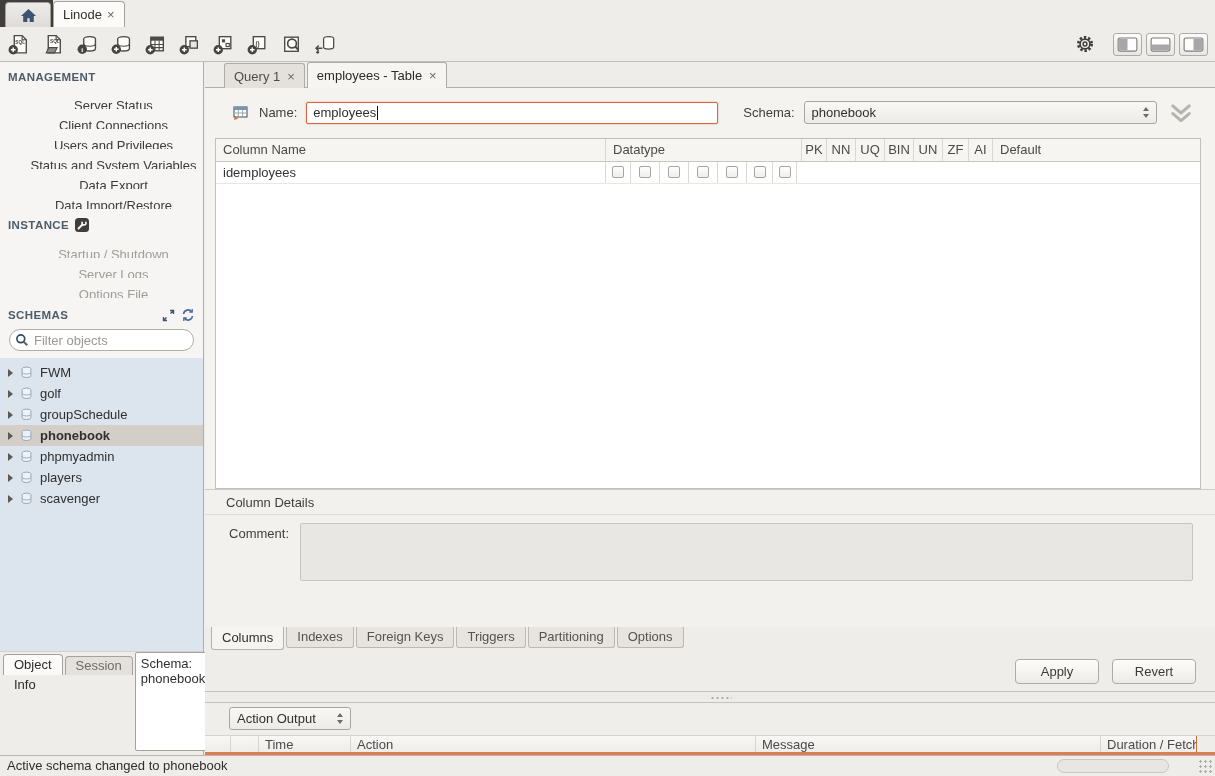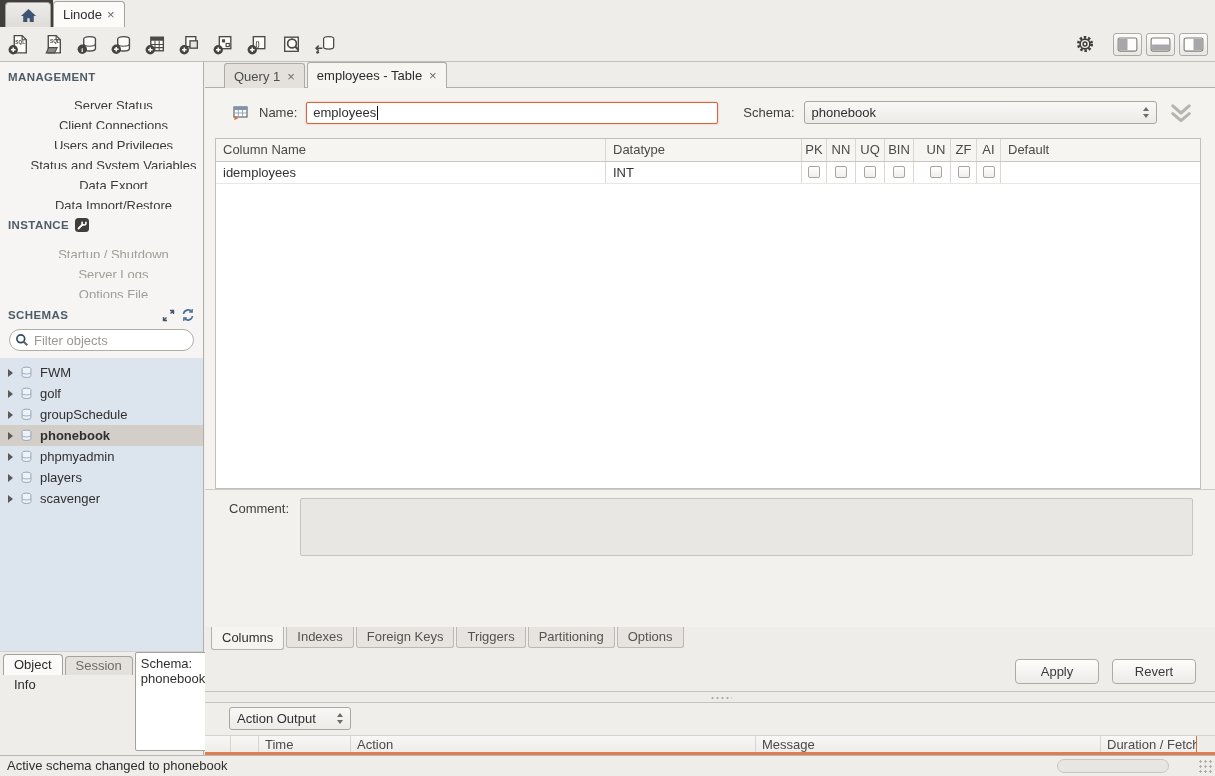--- a/index.html
+++ b/index.html
@@ -60,21 +60,21 @@
 .spinner { margin-left:auto; display:flex; flex-direction:column; gap:3px; align-items:center; padding-left:8px; }
 .sp-up { width:0; height:0; border-bottom:4px solid #6e6b67; border-left:3.5px solid transparent; border-right:3.5px solid transparent; }
 .sp-dn { width:0; height:0; border-top:4px solid #6e6b67; border-left:3.5px solid transparent; border-right:3.5px solid transparent; }
 .dbl-chevron { margin-left:auto; margin-right:21px; display:flex; }
 
 .grid-wrap { height:352px; margin:0 14px 0 10px; border:1px solid #c2bfba; background:#fff; overflow:hidden; }
 .grid-head { display:flex; height:23px; background:#f6f5f2; border-bottom:1px solid #c9c6c1; color:#4a4a4a; }
 .grid-row { display:flex; height:22px; border-bottom:1px solid #eae7e3; color:#333; }
 .gc { border-right:1px solid #dbd8d4; padding:3px 7px; overflow:hidden; white-space:nowrap; flex:none; }
 .gc-name { width:390px; } .gc-type { width:196px; }
-.gc-f1 { width:25px; } .gc-f2 { width:29px; } .gc-f3 { width:29px; } .gc-f4 { width:29px; } .gc-f5 { width:29px;margin-left:8px; } .gc-f6 { width:26px; } .gc-f7 { width:24px; }
+.gc-f1 { width:25px; } .gc-f2 { width:29px; } .gc-f3 { width:29px; } .gc-f4 { width:29px; } .gc-f5 { width:29px; } .gc-f6 { width:26px; } .gc-f7 { width:24px; }
 .gc-def { flex:1; border-right:none; }
 .gc.flag { padding:3px 0; text-align:center; display:flex; align-items:center; justify-content:center; }
 .cbx { width:12px; height:12px; border:1px solid #a8a5a0; border-radius:2px; background:linear-gradient(#fefefe,#efeeec); }
 
 .details { height:138px; background:#f3f1ee; border-top:1px solid #cfccc7; }
 .details-title { height:25px; line-height:25px; padding-left:21px; color:#3e3e3e; border-bottom:1px solid #dedad6; }
 .d-row { display:flex; align-items:flex-start; margin:7px 22px 0 18px; }
 .d-label { width:66px; text-align:right; margin-right:11px; color:#3e3e3e; padding-top:3px; flex:none; }
 .d-combo { flex:1; height:22px; border:1px solid #c8c5c0; border-radius:3px; background:#eceae6; color:#a5a19b; display:flex; align-items:center; padding:0 8px; }
 .d-combo .sp-up { border-bottom-color:#b4b1ac; } .d-combo .sp-dn { border-top-color:#b4b1ac; }
@@ -544,21 +544,20 @@
         <div class="gc gc-f2 flag">NN</div>
         <div class="gc gc-f3 flag">UQ</div>
         <div class="gc gc-f4 flag">BIN</div>
         <div class="gc gc-f5 flag">UN</div>
         <div class="gc gc-f6 flag">ZF</div>
         <div class="gc gc-f7 flag">AI</div>
         <div class="gc gc-def">Default</div>
       </div>
       <div class="grid-row">
         <div class="gc gc-name">idemployees</div>
-        <div class="gc gc-type">INT</div>
         <div class="gc gc-f1 flag">
             <span class="cbx"></span>
           </div>
         <div class="gc gc-f2 flag">
             <span class="cbx"></span>
           </div>
         <div class="gc gc-f3 flag">
             <span class="cbx"></span>
           </div>
         <div class="gc gc-f4 flag">
@@ -571,20 +570,21 @@
             <span class="cbx"></span>
           </div>
         <div class="gc gc-f7 flag">
             <span class="cbx"></span>
           </div>
         <div class="gc gc-def"></div>
       </div>
     </div>
 
     <div class="details">
+      <div class="details-title">Column Details</div>
       <div class="d-row" style="margin-top:8px">
         <div class="d-label">Comment:</div>
         <textarea class="d-textarea" disabled="" style=""></textarea>
       </div>
     </div>
 
     <div class="subtabs">
       <div class="sub-tab">Columns</div>
       <div class="sub-tab inactive">Indexes</div>
       <div class="sub-tab inactive">Foreign Keys</div>

